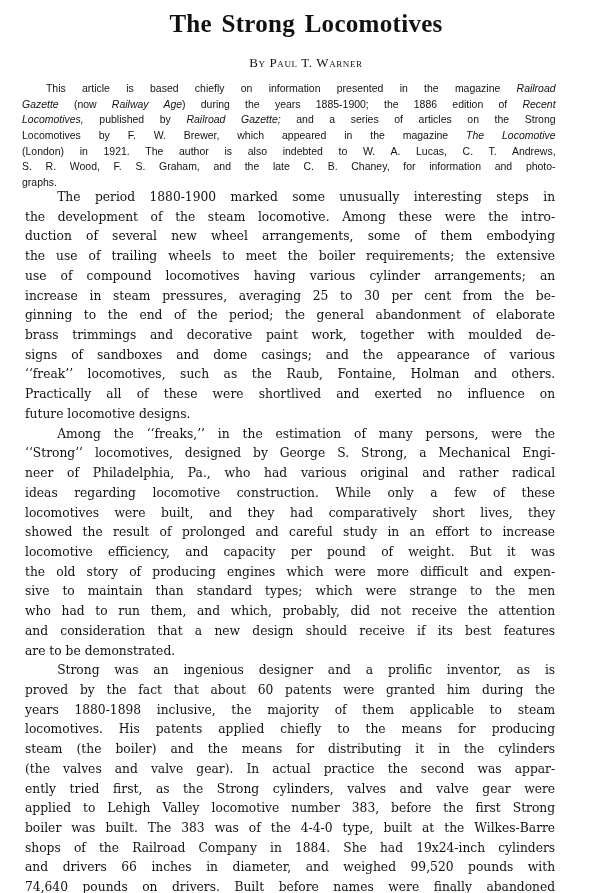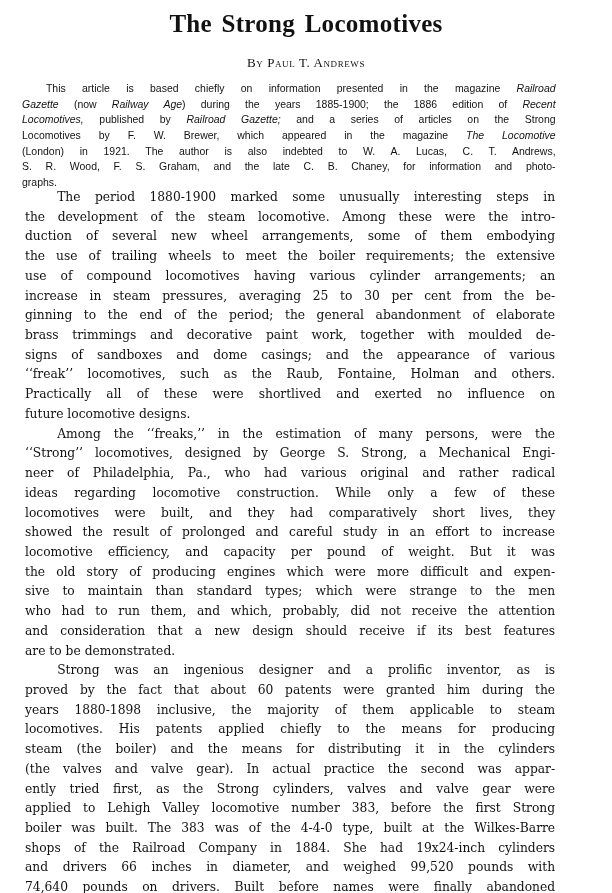--- a/index.html
+++ b/index.html
@@ -33,21 +33,21 @@
   .pagenum {
     position: absolute; left: 0; width: 612px; top: 869px; text-align: center;
     font-family: "DejaVu Serif", serif; font-size: 13px; font-weight: bold;
   }
 </style>
 </head>
 <body>
 
 <div class="page">
   <div class="title">The Strong Locomotives</div>
-  <div class="byline">By Paul T. Andrews</div>
+  <div class="byline">By Paul T. Warner</div>
 
   <div class="intro">
     <span class="line indent">This article is based chiefly on information presented in the magazine <i>Railroad</i></span>
     <span class="line"><i>Gazette</i> (now <i>Railway Age</i>) during the years 1885-1900; the 1886 edition of <i>Recent</i></span>
     <span class="line"><i>Locomotives,</i> published by <i>Railroad Gazette;</i> and a series of articles on the Strong</span>
     <span class="line">Locomotives by F. W. Brewer, which appeared in the magazine <i>The Locomotive</i></span>
     <span class="line">(London) in 1921.  The author is also indebted to W. A. Lucas, C. T. Andrews,</span>
     <span class="line">S. R. Wood, F. S. Graham, and the late C. B. Chaney, for information and photo-</span>
     <span class="line last">graphs.</span>
   </div>

